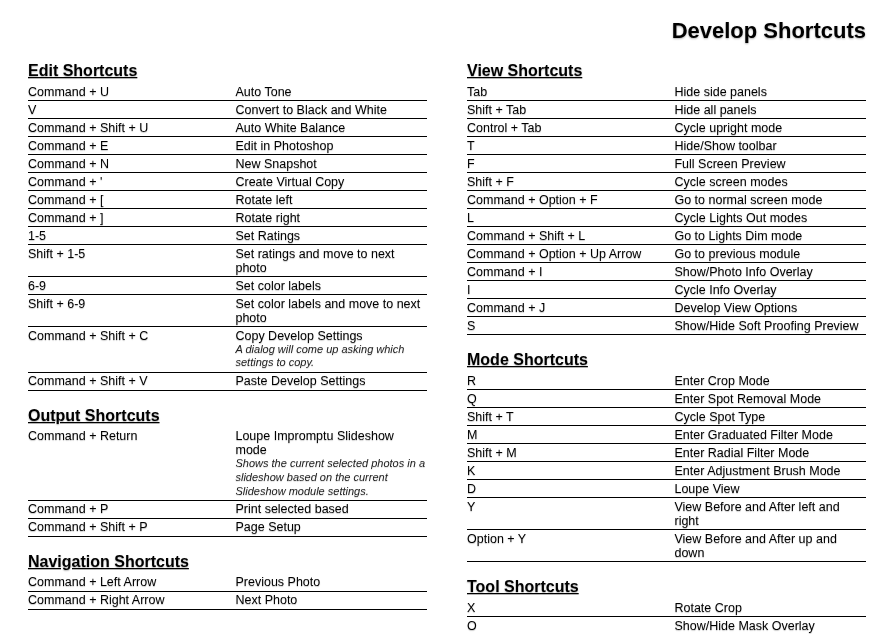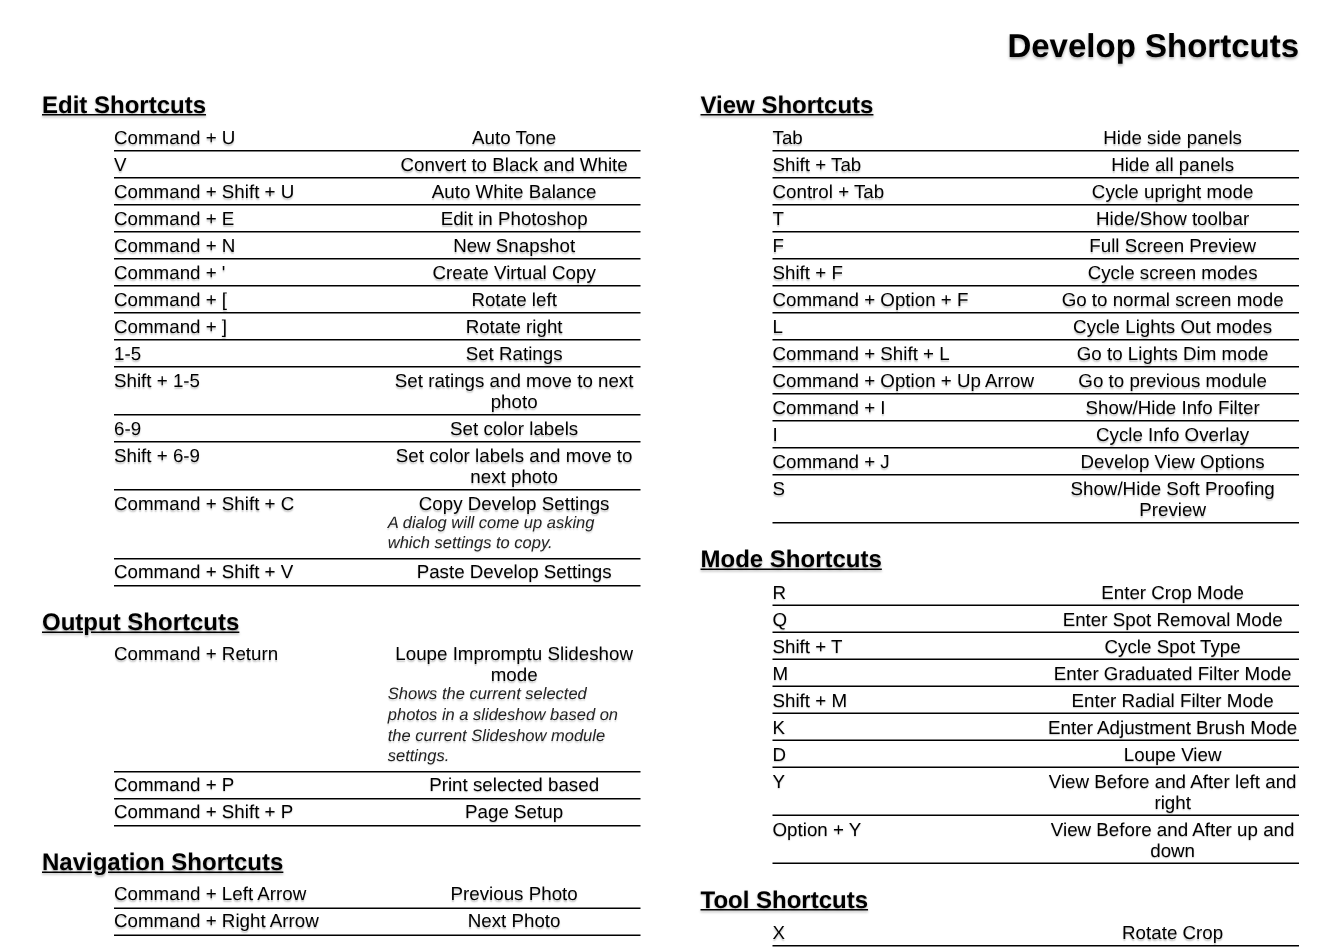--- a/index.html
+++ b/index.html
@@ -28,36 +28,34 @@
       font-weight: bold;
       text-decoration: underline;
       margin-bottom: 3px;
       text-shadow: 0 1px 1.5px rgba(0,0,0,0.3);
     }
     .row {
       display: flex;
       border-bottom: 1px solid #000;
       padding: 1.5px 0;
       align-items: flex-start;
-      margin-left: 48px;
     }
     .row:first-of-type { border-top: 1px solid #000; }
     .key {
       flex: 0 0 52%;
       font-size: 12.5px;
       padding-right: 6px;
       text-shadow: 0 1px 1px rgba(0,0,0,0.22);
     }
     .desc-wrap {
       flex: 1;
     }
     .desc {
       font-size: 12.5px;
       text-shadow: 0 1px 1px rgba(0,0,0,0.22);
-      text-align: center;
     }
     .note {
       font-size: 11px;
       font-style: italic;
       color: #222;
       line-height: 1.25;
       text-shadow: 0 1px 1px rgba(0,0,0,0.15);
     }
   </style>
 </head>
@@ -252,21 +250,21 @@
         </div>
         <div class="row">
           <div class="key">Command + Option + Up Arrow</div>
           <div class="desc-wrap">
             <div class="desc">Go to previous module</div>
           </div>
         </div>
         <div class="row">
           <div class="key">Command + I</div>
           <div class="desc-wrap">
-            <div class="desc">Show/Hide Info Filter</div>
+            <div class="desc">Show/Photo Info Overlay</div>
           </div>
         </div>
         <div class="row">
           <div class="key">I</div>
           <div class="desc-wrap">
             <div class="desc">Cycle Info Overlay</div>
           </div>
         </div>
         <div class="row">
           <div class="key">Command + J</div>

